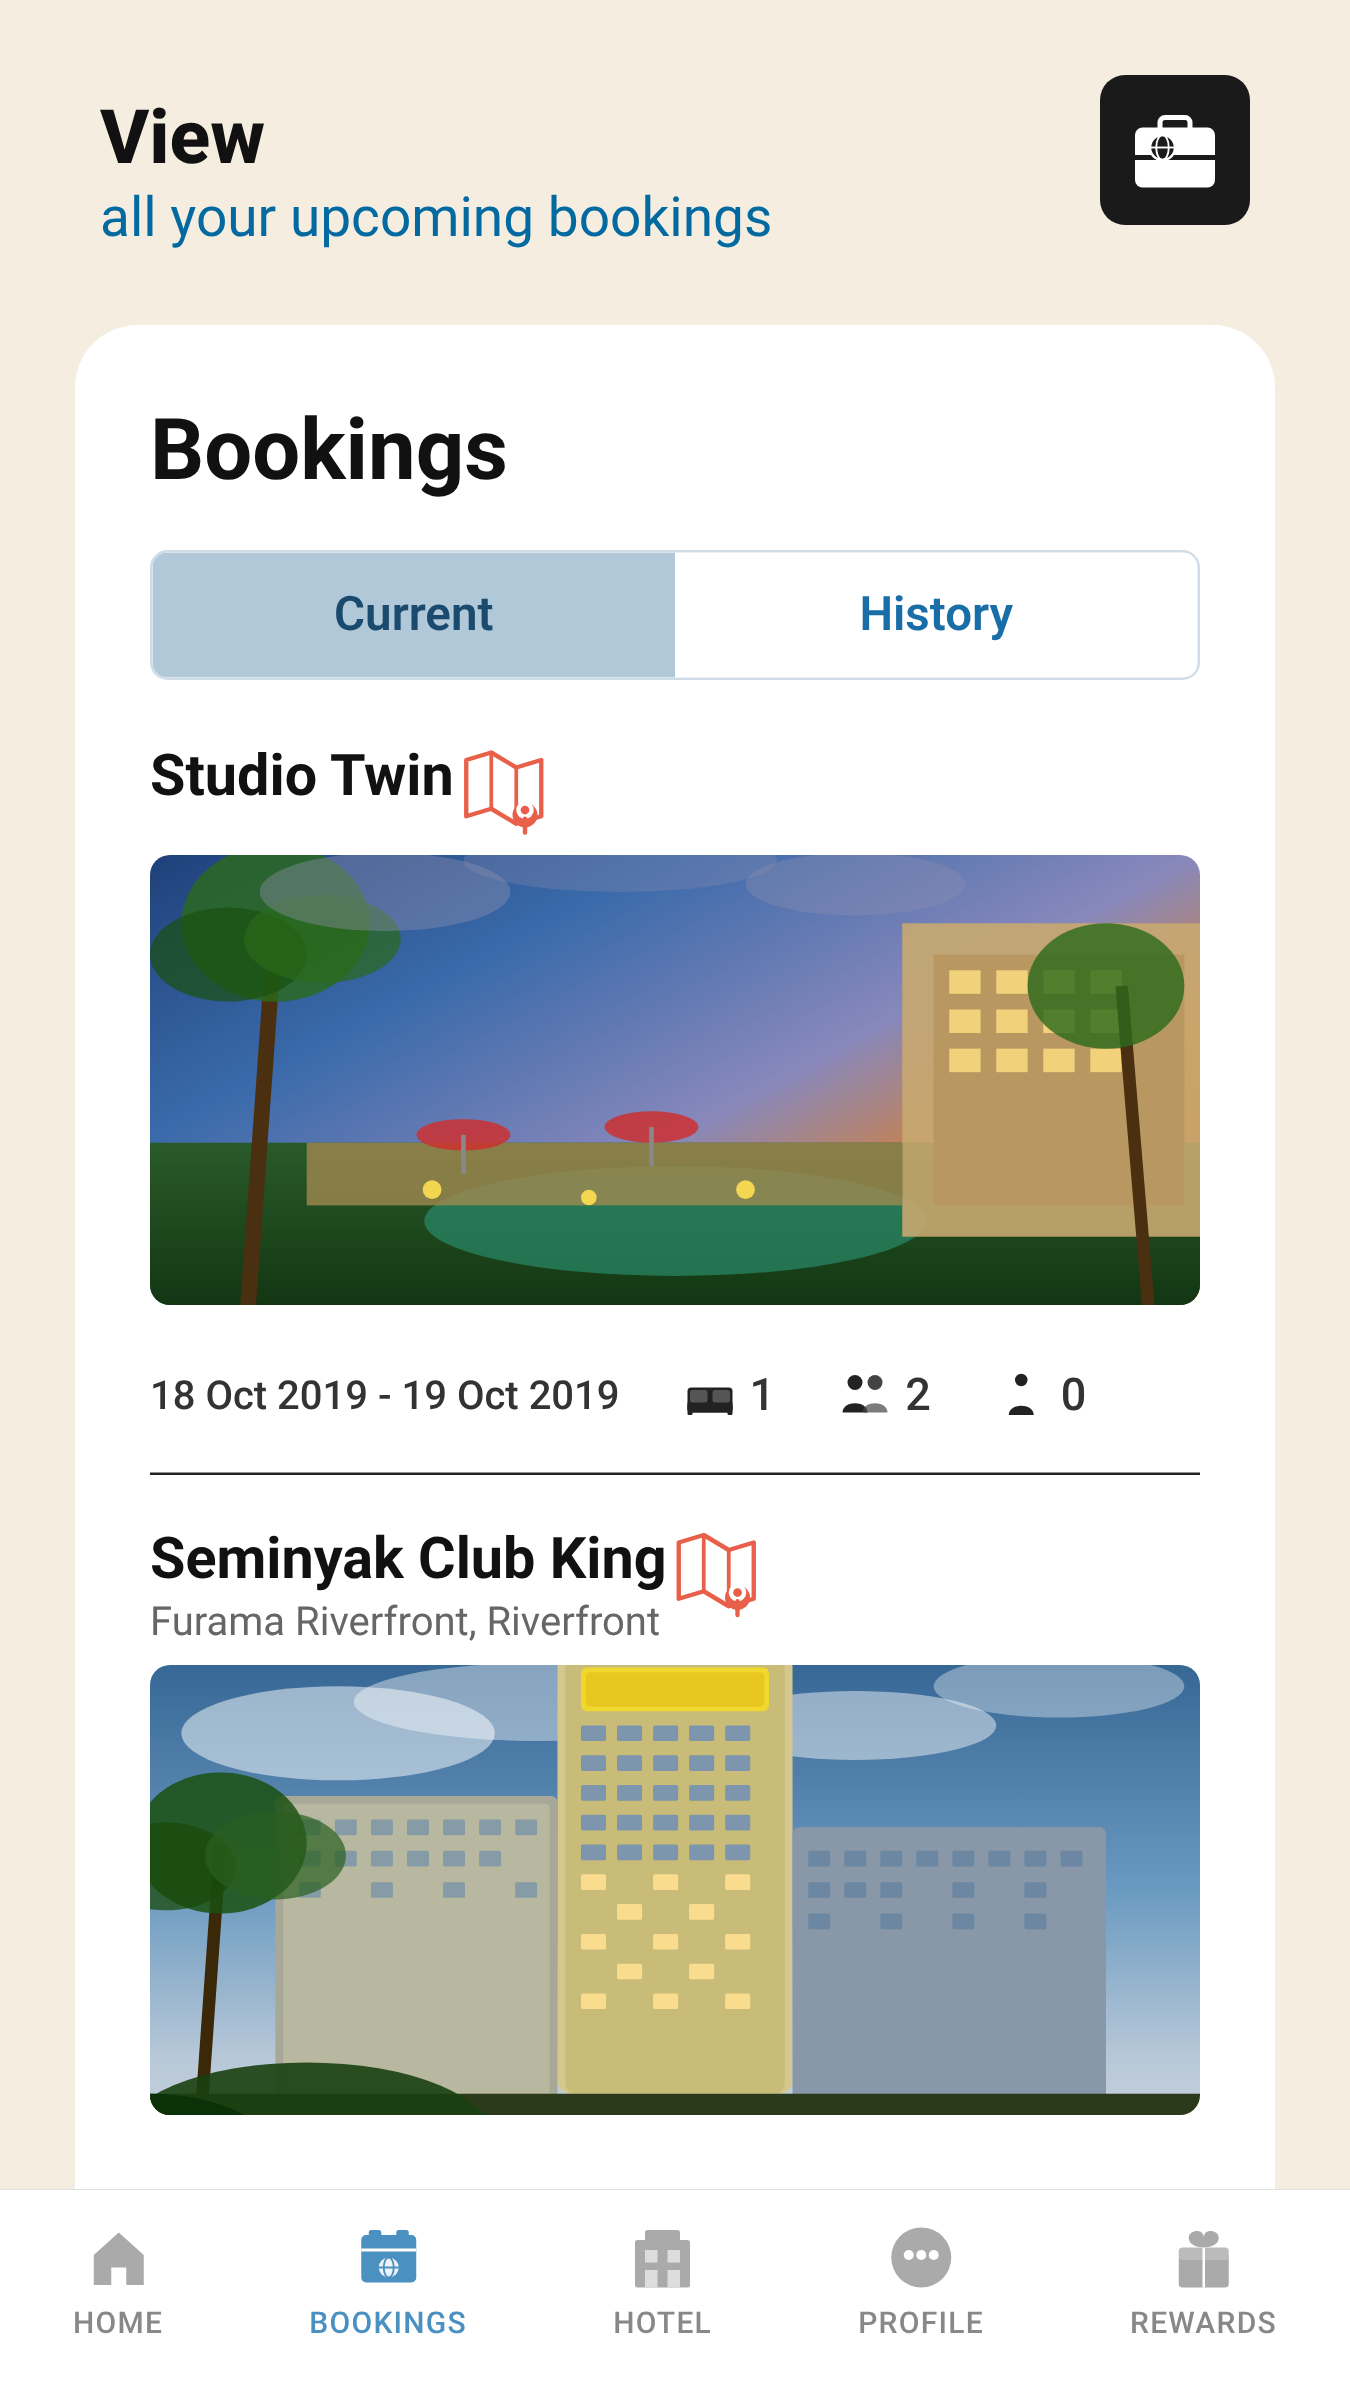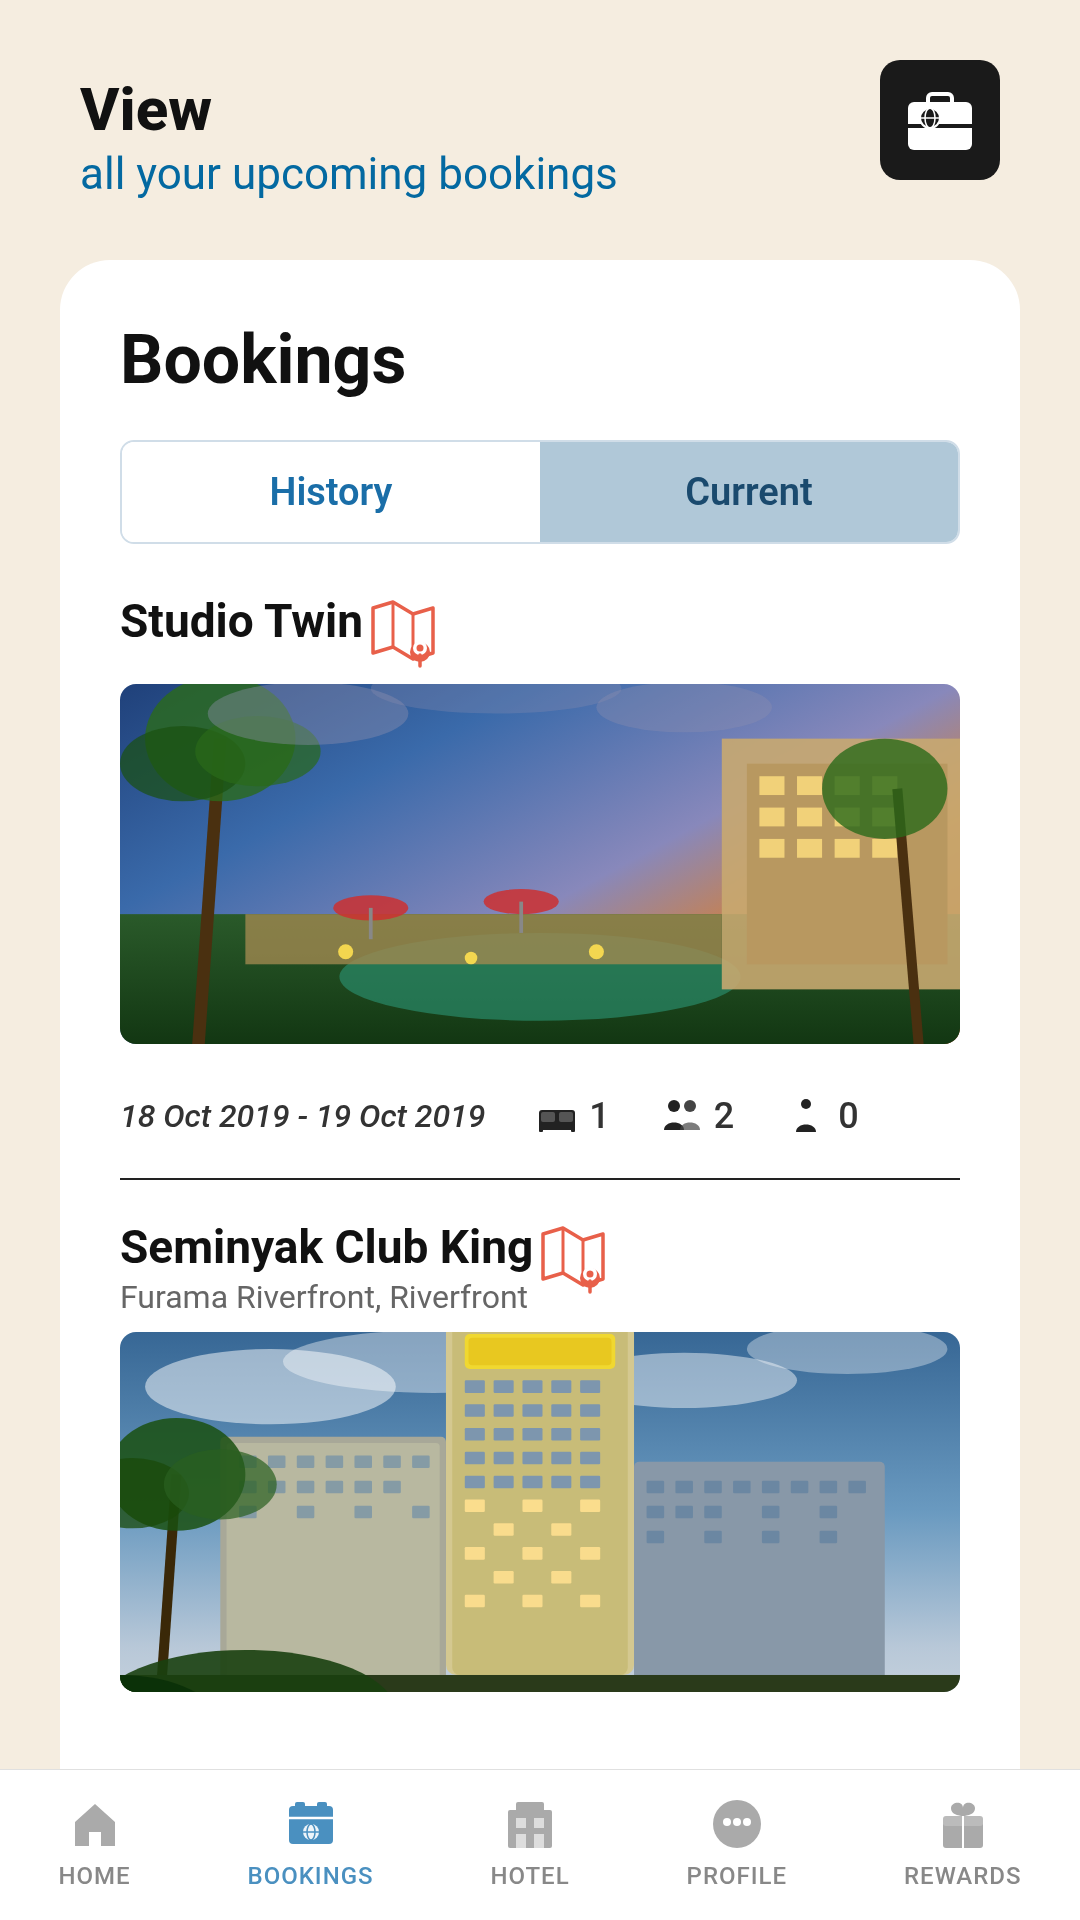--- a/index.html
+++ b/index.html
@@ -149,21 +149,20 @@
       gap: 50px;
       padding: 20px 0 30px 0;
       font-size: 32px;
       color: #333;
     }
 
     .booking-dates {
       font-size: 32px;
       color: #333;
       font-weight: 500;
-      font-style: italic;
     }
 
     .detail-item {
       display: flex;
       align-items: center;
       gap: 10px;
     }
 
     .detail-icon {
       width: 44px;
@@ -183,21 +182,21 @@
 
     
     .bottom-nav {
       position: fixed;
       bottom: 0;
       left: 0;
       width: 1080px;
       background: #fff;
       display: flex;
       justify-content: space-around;
-      padding: 24px 0 30px 0;
+      padding: 24px 0 48px 0;
       border-top: 1px solid #e0e0e0;
     }
 
     .nav-item {
       display: flex;
       flex-direction: column;
       align-items: center;
       gap: 8px;
       cursor: pointer;
     }
@@ -243,25 +242,25 @@
 
       <text x="46" y="44" font-size="18" fill="white">✈</text>
     </svg>
   </div>
 </div>
 
 <div class="main-card">
   <div class="bookings-title">Bookings</div>
 
   <div class="tab-switcher">
+    <div class="tab tab-current">
+      <span>Current</span>
+    </div>
     <div class="tab tab-history">
       <span>History</span>
-    </div>
-    <div class="tab tab-current">
-      <span>Current</span>
     </div>
   </div>
 
   <div class="booking-item">
     <div class="booking-header">
       <div class="booking-info">
         <div class="booking-room-name">Studio Twin</div>
       </div>
       <div class="map-icon">
         <svg viewBox="0 0 80 70" fill="none" xmlns="http://www.w3.org/2000/svg">

